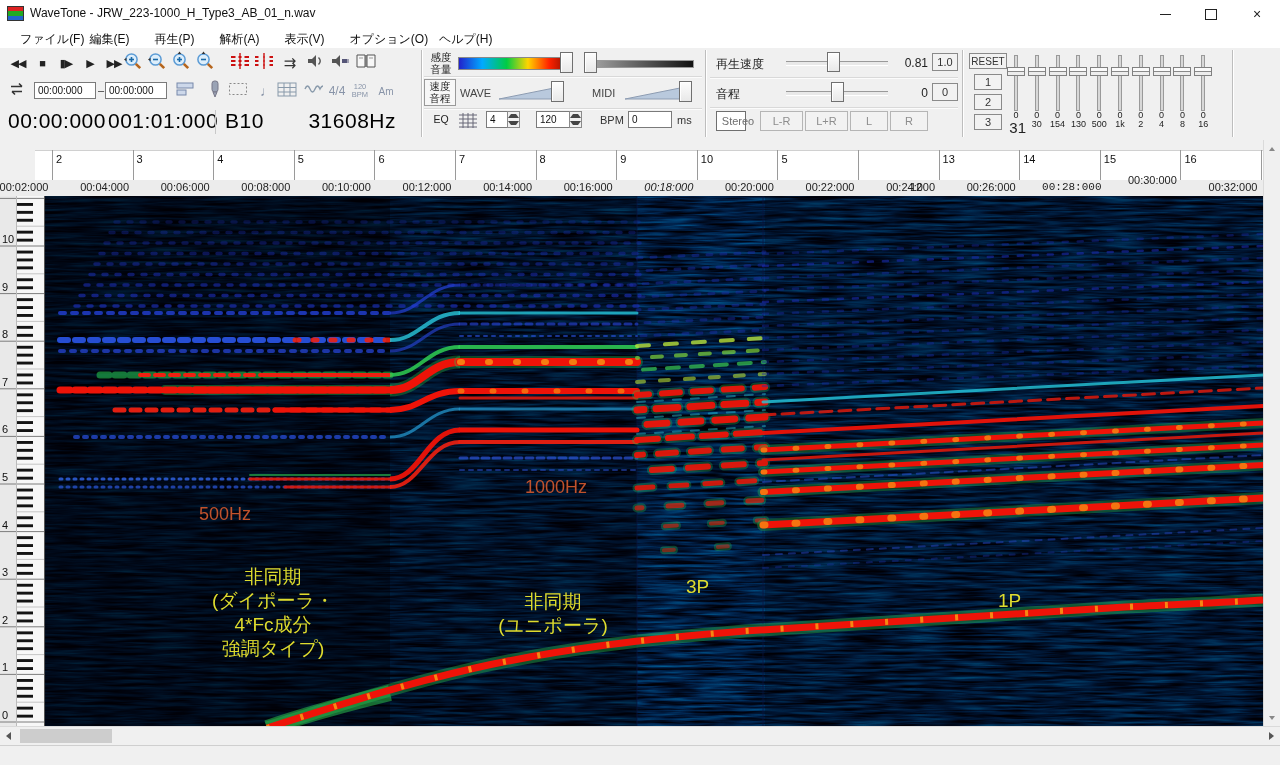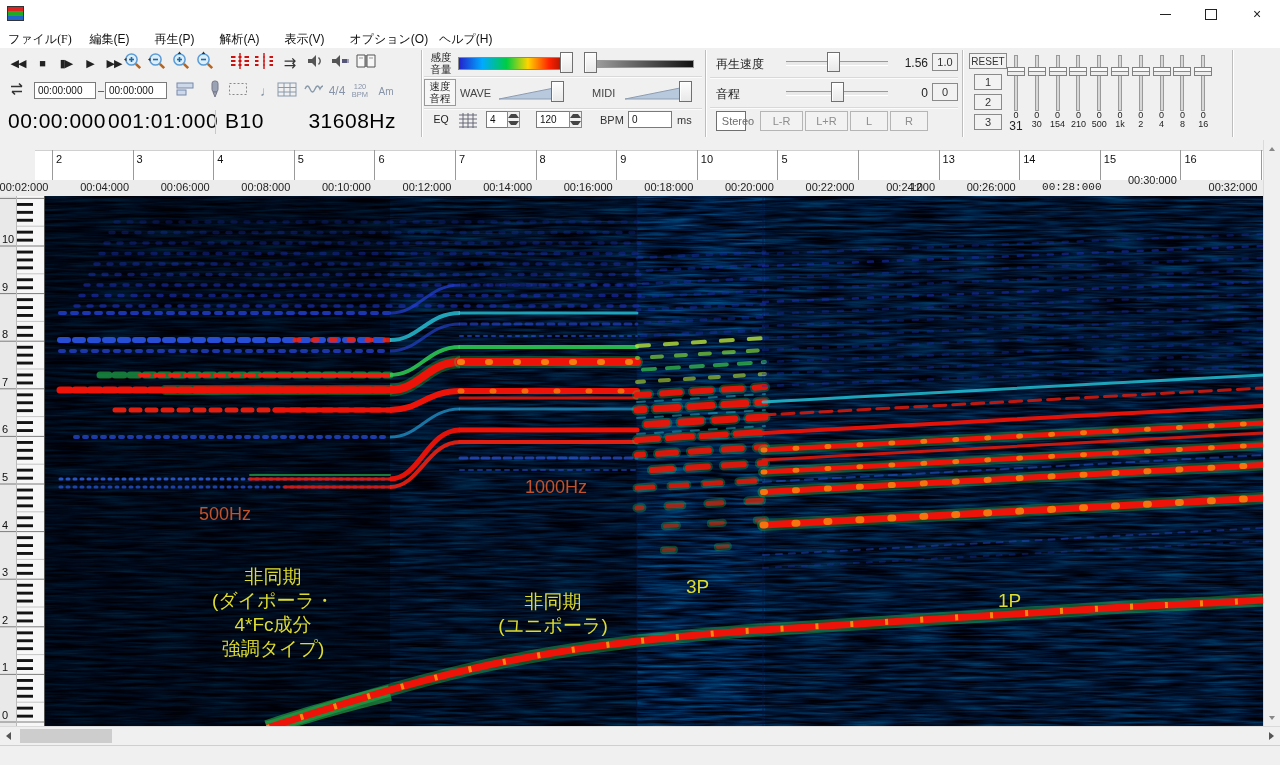--- a/index.html
+++ b/index.html
@@ -51,34 +51,35 @@
   .scrollbox{position:absolute;display:flex;align-items:center;justify-content:center;}
   .thumb{position:absolute;background:#cdcdcd;}
   .statusbar{position:absolute;left:0;top:745px;width:1280px;height:20px;background:#f0f0f0;border-top:1px solid #cfcfcf;box-sizing:border-box;}
 </style>
 </head>
 <body>
 
 <div class="window">
   <div class="titlebar">
     <div class="appicon"></div>
+    <div class="title">WaveTone - JRW_223-1000_H_Type3_AB_01_n.wav</div>
     <div class="wbtns">
       <div class="wbtn">
           <div class="min-glyph"></div>
         </div>
       <div class="wbtn">
           <div class="max-glyph"></div>
         </div>
       <div class="wbtn">
           <span>×</span>
         </div>
     </div>
   </div>
   <div class="menubar" id="menubar">
-      <span class="menu-item" style="position: absolute; left: 8px; top: 3px; font-family: Liberation Serif, serif;">ファイル(F)</span>
+      <span class="menu-item" style="position: absolute; left: 20px; top: 3px;">ファイル(F)</span>
       <span class="menu-item" style="position: absolute; left: 89.4px; top: 3px;">編集(E)</span>
       <span class="menu-item" style="position: absolute; left: 154.4px; top: 3px;">再生(P)</span>
       <span class="menu-item" style="position: absolute; left: 219.4px; top: 3px;">解析(A)</span>
       <span class="menu-item" style="position: absolute; left: 284.4px; top: 3px;">表示(V)</span>
       <span class="menu-item" style="position: absolute; left: 349.4px; top: 3px;">オプション(O)</span>
       <span class="menu-item" style="position: absolute; left: 439px; top: 3px;">ヘルプ(H)</span>
     </div>
   <div class="toolbar" id="toolbar">
       <div class="tbtn" style="position: absolute; left: 6px; top: 3px; width: 24px; height: 24px;">
         <span class="glyph">◀◀</span>
@@ -291,54 +292,54 @@
         <div>
           <div class="tri-d"></div>
         </div>
       </div>
       <span style="position: absolute; left: 600px; top: 66px; font-size: 11px; color: rgb(51, 51, 51);">BPM</span>
       <div class="input" style="position: absolute; left: 628px; top: 63px; width: 44px; height: 17px;">0</div>
       <span style="position: absolute; left: 677px; top: 66px; font-size: 11px; color: rgb(51, 51, 51); text-align: right;">ms</span>
       <span style="position: absolute; left: 716px; top: 8px; font-size: 12px; color: rgb(34, 34, 34);">再生速度</span>
       <div class="groove" style="position: absolute; left: 786px; top: 13px; width: 102px; height: 5px;"></div>
       <div class="handle" style="position: absolute; left: 827px; top: 4px; width: 13px; height: 20px;"></div>
-      <span style="position: absolute; left: 896px; top: 8px; width: 32px; font-size: 12px; color: rgb(34, 34, 34); text-align: right;">1.56</span>
+      <span style="position: absolute; left: 896px; top: 8px; width: 32px; font-size: 12px; color: rgb(34, 34, 34); text-align: right;">0.81</span>
       <div class="sbtn" style="position: absolute; left: 932px; top: 5px; width: 26px; height: 18px;">1.0</div>
       <div class="hsep" style="position: absolute; left: 710px; top: 29px; width: 248px; height: 0px;"></div>
       <span style="position: absolute; left: 716px; top: 38px; font-size: 12px; color: rgb(34, 34, 34);">音程</span>
       <div class="groove" style="position: absolute; left: 786px; top: 43px; width: 102px; height: 5px;"></div>
       <div class="handle" style="position: absolute; left: 831px; top: 34px; width: 13px; height: 20px;"></div>
       <span style="position: absolute; left: 896px; top: 38px; width: 32px; font-size: 12px; color: rgb(34, 34, 34); text-align: right;">0</span>
       <div class="sbtn" style="position: absolute; left: 932px; top: 35px; width: 26px; height: 18px;">0</div>
       <div class="hsep" style="position: absolute; left: 710px; top: 59px; width: 248px; height: 0px;"></div>
       <div class="chan active" style="position: absolute; left: 716px; top: 63px; width: 30px; height: 20px; padding-left: 14px;">Stereo</div>
       <div class="chan" style="position: absolute; left: 760px; top: 63px; width: 43px; height: 20px;">L-R</div>
       <div class="chan" style="position: absolute; left: 805px; top: 63px; width: 43px; height: 20px;">L+R</div>
       <div class="chan" style="position: absolute; left: 850px; top: 63px; width: 38px; height: 20px;">L</div>
       <div class="chan" style="position: absolute; left: 890px; top: 63px; width: 38px; height: 20px;">R</div>
       <div class="sbtn" style="position: absolute; left: 969px; top: 5px; width: 38px; height: 16px; font-size: 10px;">RESET</div>
       <div class="sbtn" style="position: absolute; left: 974px; top: 26px; width: 28px; height: 16px;">1</div>
       <div class="sbtn" style="position: absolute; left: 974px; top: 46px; width: 28px; height: 16px;">2</div>
       <div class="sbtn" style="position: absolute; left: 974px; top: 66px; width: 28px; height: 16px;">3</div>
       <div class="eqtrack" style="position: absolute; left: 1014px; top: 7px; width: 4px; height: 56px;"></div>
       <div class="eqhandle" style="position: absolute; left: 1007px; top: 19px; width: 18px; height: 9px;"></div>
       <span style="position: absolute; left: 1006px; top: 62px; width: 20px; font-size: 9px; text-align: center; color: rgb(34, 34, 34);">0</span>
-      <span style="position: absolute; left: 1006px; top: 71px; width: 20px; font-size: 12px; text-align: center; color: rgb(34, 34, 34);">31</span>
+      <span style="position: absolute; left: 1006px; top: 71px; width: 20px; font-size: 15px; text-align: right; color: rgb(34, 34, 34);">31</span>
       <div class="eqtrack" style="position: absolute; left: 1034.8px; top: 7px; width: 4px; height: 56px;"></div>
       <div class="eqhandle" style="position: absolute; left: 1027.8px; top: 19px; width: 18px; height: 9px;"></div>
       <span style="position: absolute; left: 1026.8px; top: 62px; width: 20px; font-size: 9px; text-align: center; color: rgb(34, 34, 34);">0</span>
       <span style="position: absolute; left: 1026.8px; top: 71px; width: 20px; font-size: 9px; text-align: center; color: rgb(34, 34, 34);">30</span>
       <div class="eqtrack" style="position: absolute; left: 1055.6px; top: 7px; width: 4px; height: 56px;"></div>
       <div class="eqhandle" style="position: absolute; left: 1048.6px; top: 19px; width: 18px; height: 9px;"></div>
       <span style="position: absolute; left: 1047.6px; top: 62px; width: 20px; font-size: 9px; text-align: center; color: rgb(34, 34, 34);">0</span>
       <span style="position: absolute; left: 1047.6px; top: 71px; width: 20px; font-size: 9px; text-align: center; color: rgb(34, 34, 34);">154</span>
       <div class="eqtrack" style="position: absolute; left: 1076.4px; top: 7px; width: 4px; height: 56px;"></div>
       <div class="eqhandle" style="position: absolute; left: 1069.4px; top: 19px; width: 18px; height: 9px;"></div>
       <span style="position: absolute; left: 1068.4px; top: 62px; width: 20px; font-size: 9px; text-align: center; color: rgb(34, 34, 34);">0</span>
-      <span style="position: absolute; left: 1068.4px; top: 71px; width: 20px; font-size: 9px; text-align: center; color: rgb(34, 34, 34);">210</span>
+      <span style="position: absolute; left: 1068.4px; top: 71px; width: 20px; font-size: 9px; text-align: center; color: rgb(34, 34, 34);">130</span>
       <div class="eqtrack" style="position: absolute; left: 1097.2px; top: 7px; width: 4px; height: 56px;"></div>
       <div class="eqhandle" style="position: absolute; left: 1090.2px; top: 19px; width: 18px; height: 9px;"></div>
       <span style="position: absolute; left: 1089.2px; top: 62px; width: 20px; font-size: 9px; text-align: center; color: rgb(34, 34, 34);">0</span>
       <span style="position: absolute; left: 1089.2px; top: 71px; width: 20px; font-size: 9px; text-align: center; color: rgb(34, 34, 34);">500</span>
       <div class="eqtrack" style="position: absolute; left: 1118px; top: 7px; width: 4px; height: 56px;"></div>
       <div class="eqhandle" style="position: absolute; left: 1111px; top: 19px; width: 18px; height: 9px;"></div>
       <span style="position: absolute; left: 1110px; top: 62px; width: 20px; font-size: 9px; text-align: center; color: rgb(34, 34, 34);">0</span>
       <span style="position: absolute; left: 1110px; top: 71px; width: 20px; font-size: 9px; text-align: center; color: rgb(34, 34, 34);">1k</span>
       <div class="eqtrack" style="position: absolute; left: 1138.8px; top: 7px; width: 4px; height: 56px;"></div>
       <div class="eqhandle" style="position: absolute; left: 1131.8px; top: 19px; width: 18px; height: 9px;"></div>
@@ -379,21 +380,21 @@
       <span class="ticknum" style="position: absolute; left: 459px; top: 13px;">7</span>
       <span class="ticktime" style="position: absolute; left: 393px; top: 41px;">00:12:000</span>
       <div class="tick" style="position: absolute; left: 535.6px; top: 10px; width: 1px; height: 30px;"></div>
       <span class="ticknum" style="position: absolute; left: 539.6px; top: 13px;">8</span>
       <span class="ticktime" style="position: absolute; left: 473.6px; top: 41px;">00:14:000</span>
       <div class="tick" style="position: absolute; left: 616.2px; top: 10px; width: 1px; height: 30px;"></div>
       <span class="ticknum" style="position: absolute; left: 620.2px; top: 13px;">9</span>
       <span class="ticktime" style="position: absolute; left: 554.2px; top: 41px;">00:16:000</span>
       <div class="tick" style="position: absolute; left: 696.8px; top: 10px; width: 1px; height: 30px;"></div>
       <span class="ticknum" style="position: absolute; left: 700.8px; top: 13px;">10</span>
-      <span class="ticktime" style="position: absolute; left: 634.8px; top: 41px;">00:18:000</span>
+      <span class="ticktime" style="position: absolute; left: 634.8px; top: 41px; font-style: italic;">00:18:000</span>
       <div class="tick" style="position: absolute; left: 777.4px; top: 10px; width: 1px; height: 30px;"></div>
       <span class="ticknum" style="position: absolute; left: 781.4px; top: 13px;">5</span>
       <span class="ticktime" style="position: absolute; left: 715.4px; top: 41px;">00:20:000</span>
       <div class="tick" style="position: absolute; left: 858px; top: 10px; width: 1px; height: 30px;"></div>
       <span class="ticknum" style="position: absolute; left: 910px; top: 13px; margin-top: 28px;">12</span>
       <span class="ticktime" style="position: absolute; left: 796px; top: 41px;">00:22:000</span>
       <div class="tick" style="position: absolute; left: 938.6px; top: 10px; width: 1px; height: 30px;"></div>
       <span class="ticknum" style="position: absolute; left: 942.6px; top: 13px;">13</span>
       <span class="ticktime" style="position: absolute; left: 876.6px; top: 41px;">00:24:000</span>
       <div class="tick" style="position: absolute; left: 1019.2px; top: 10px; width: 1px; height: 30px;"></div>

